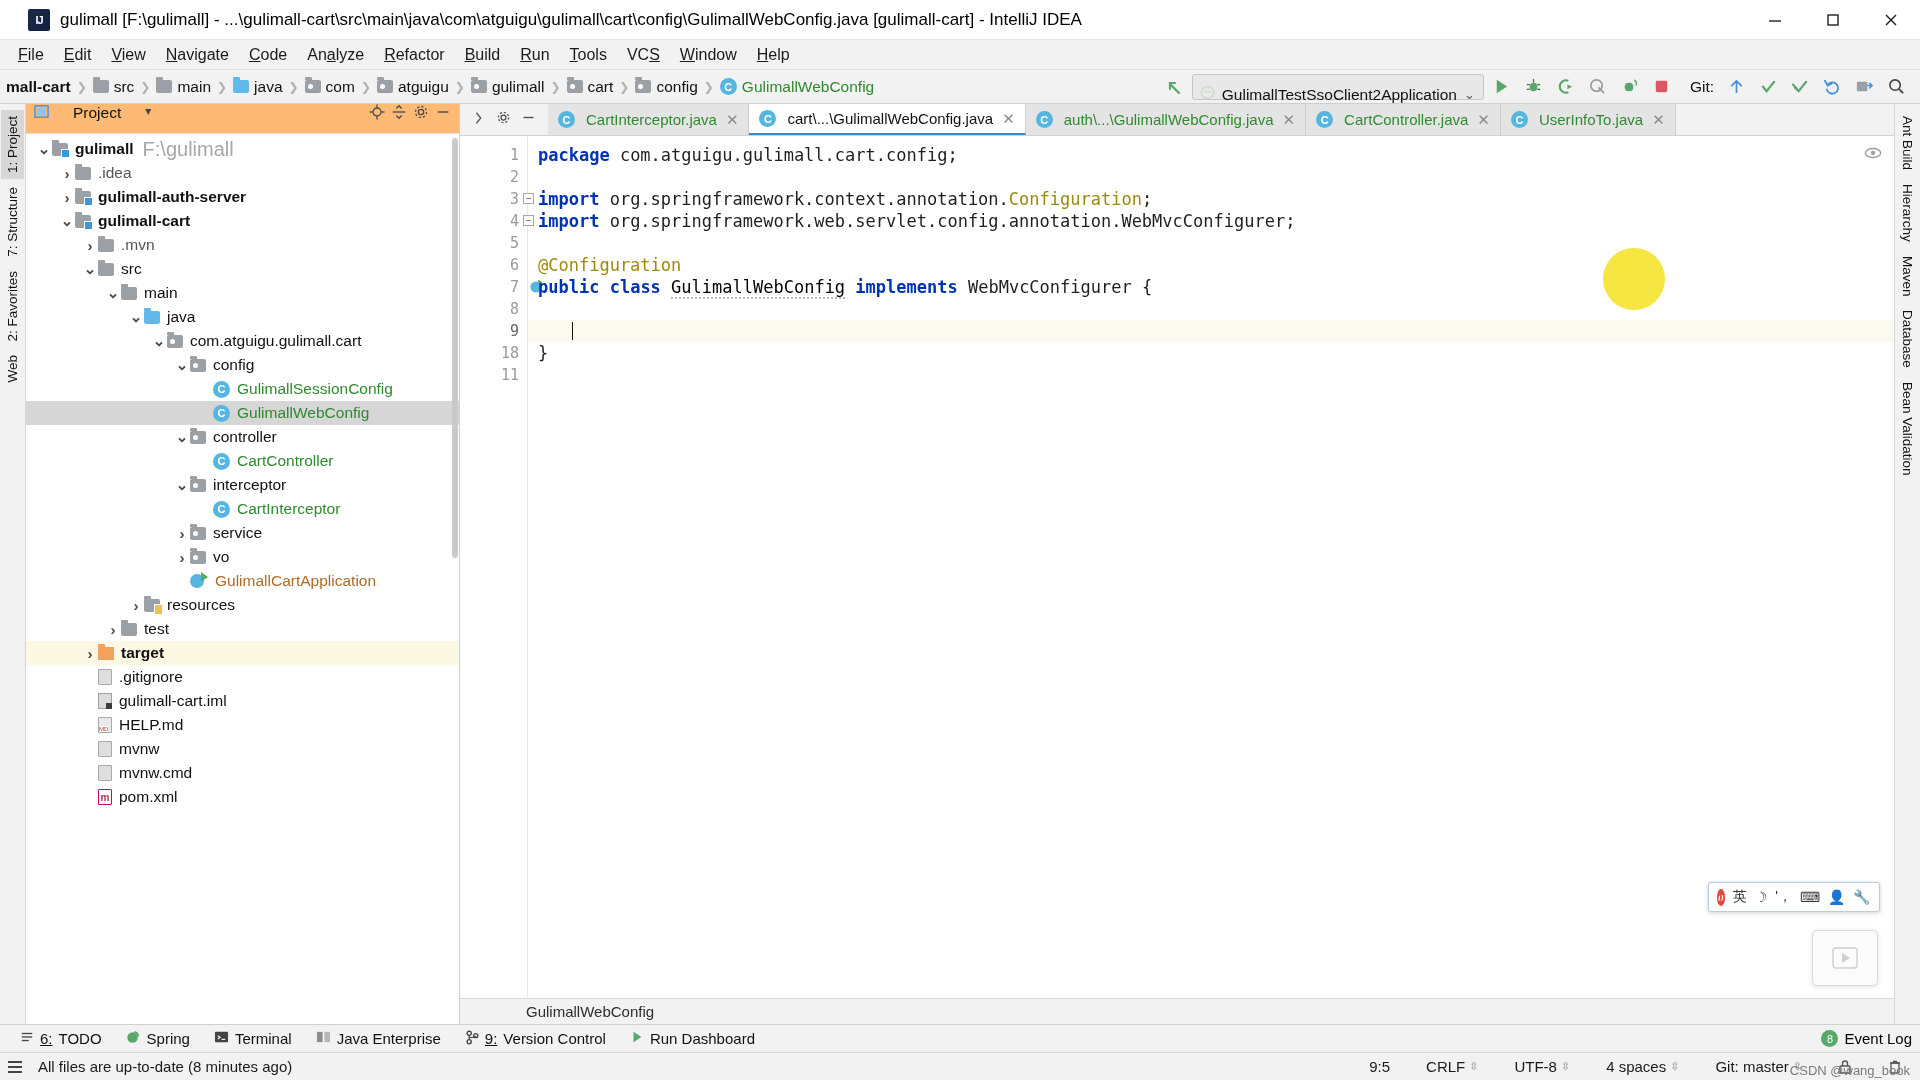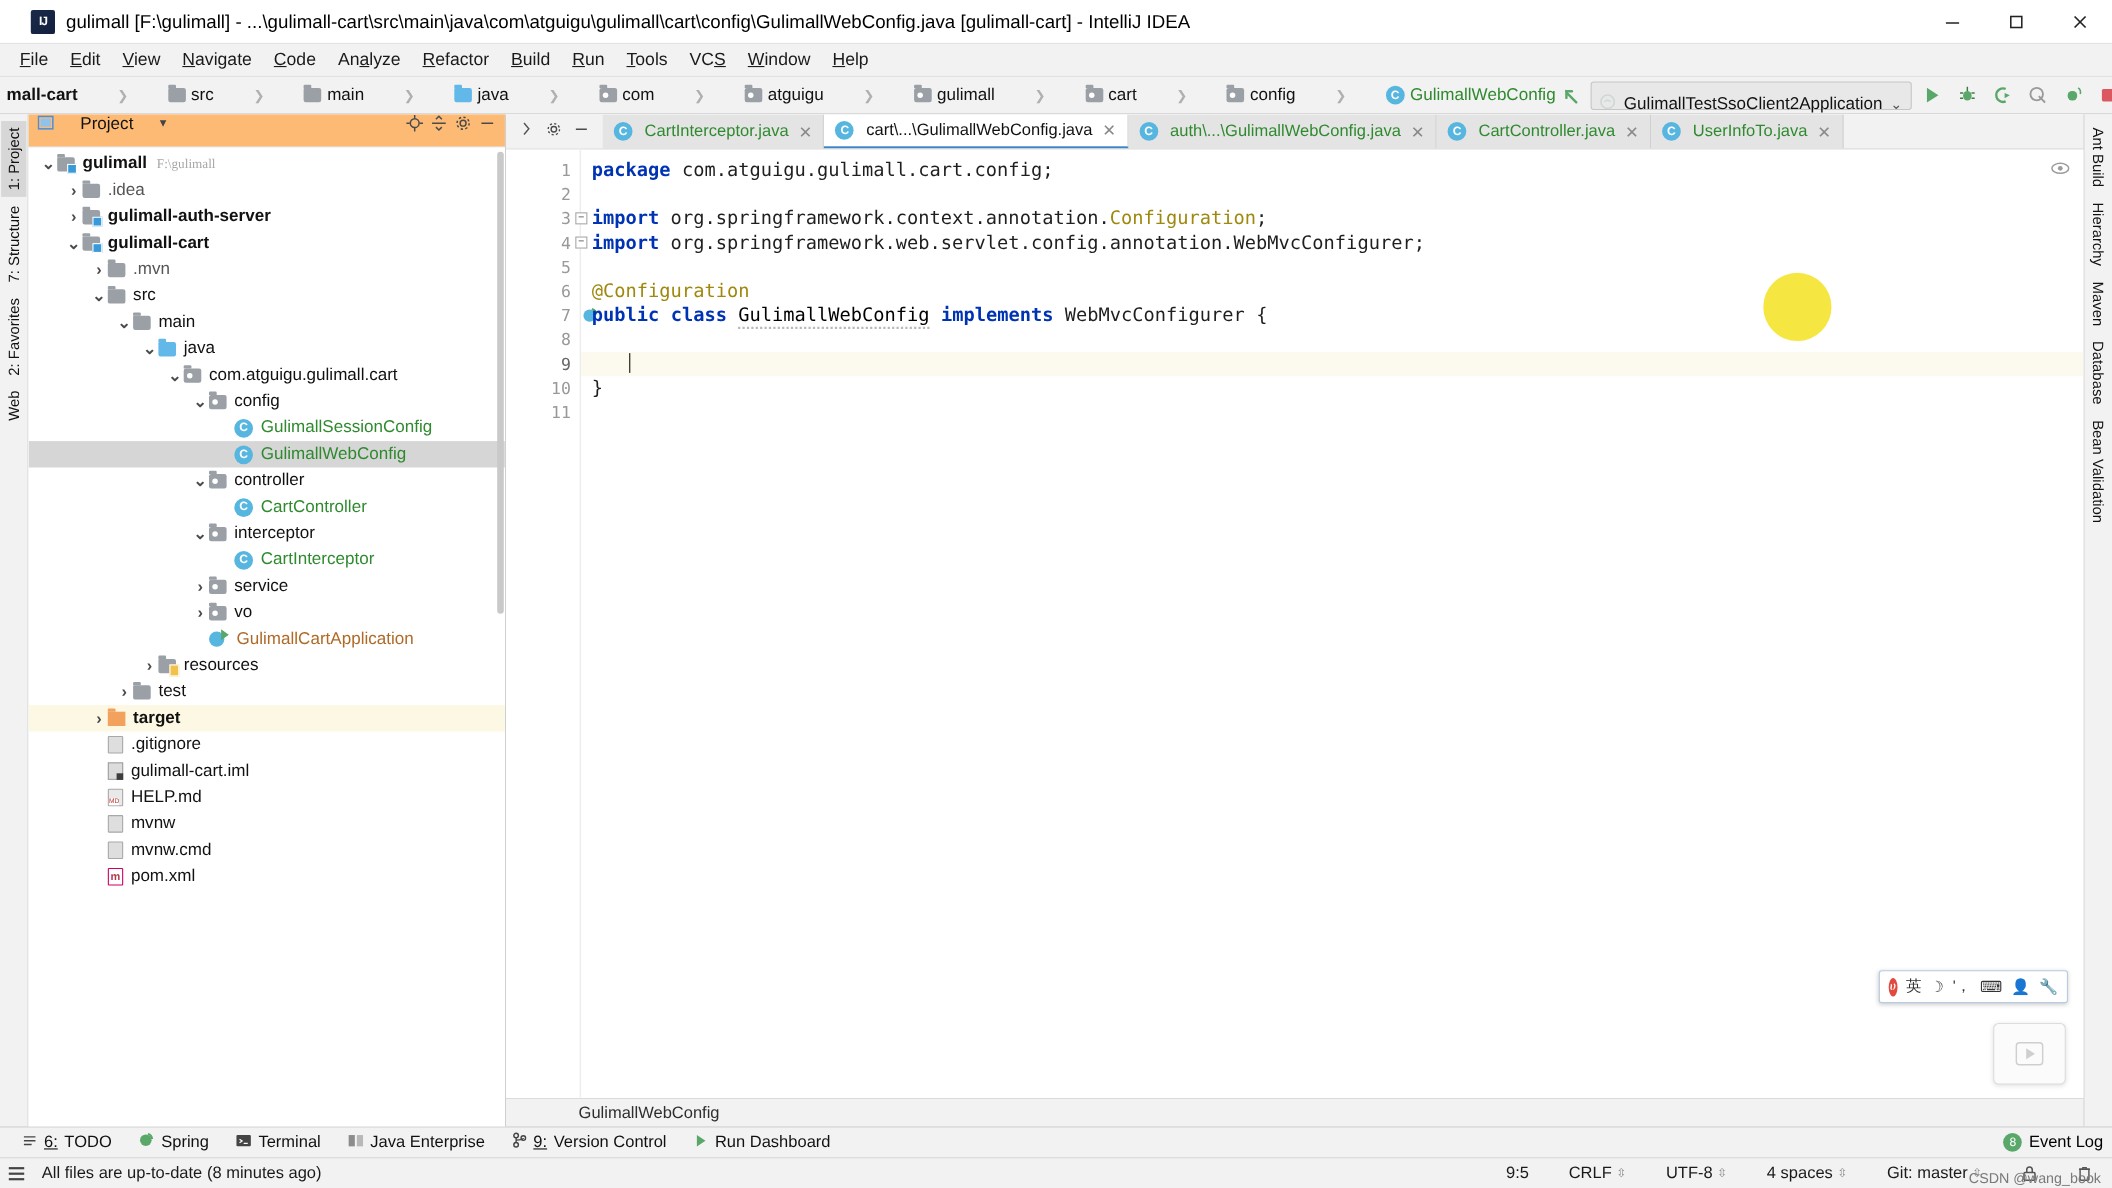--- a/index.html
+++ b/index.html
@@ -101,21 +101,21 @@
   .tree { flex:1 1 auto; overflow:hidden; position:relative; background:#fff; padding-top:3px; }
   .trow {
     display:flex; align-items:center; height:24px; font-size:15.5px; color:#111;
     white-space:nowrap; padding-right:6px;
   }
   .trow.sel { background:#d6d6d6; }
   .trow.hl { background:#fdf8e3; }
   .arrow { width:16px; height:16px; flex:none; display:flex; align-items:center; justify-content:center; color:#4a4a4a; }
   .arrow.none { visibility:hidden; }
   .tlabel { margin-left:2px; }
-  .tpath { color:#a7a7a7; margin-left:9px; font-size:12px;font-family:Liberation Serif, serif; }
+  .tpath { color:#a7a7a7; margin-left:9px; font-size:20px; }
   .b { font-weight:bold; }
   .green { color:#2f8a2f; }
   .orange { color:#b06a28; }
   .fi.orange-f { background:#f2a25c; }
   .fi.orange-f::before { content:""; position:absolute; top:-3px; left:0; width:7px; height:3px; background:#f2a25c; border-radius:1px 1px 0 0; }
   .fi.mod::after {
     content:""; position:absolute; right:-2px; bottom:-2px; width:7px; height:7px;
     background:#3a9ad9; border:1px solid #fff;
   }
   .fi.res::after {
@@ -268,21 +268,21 @@
       <div class="menu-item"><span class="mn">R</span>efactor</div>
       <div class="menu-item"><span class="mn">B</span>uild</div>
       <div class="menu-item"><span class="mn">R</span>un</div>
       <div class="menu-item"><span class="mn">T</span>ools</div>
       <div class="menu-item">VC<span class="mn">S</span></div>
       <div class="menu-item"><span class="mn">W</span>indow</div>
       <div class="menu-item"><span class="mn">H</span>elp</div>
     </div>
 
   <div class="navbar">
-    <div id="crumbs" style="display:flex;align-items:center;gap:30px;">
+    <div id="crumbs" style="display:flex;align-items:center;">
         <span class="crumb bold">
           <span class="">mall-cart</span>
         </span>
         <span class="sep" style="color: rgb(176, 176, 176); margin: 0px 6px; font-size: 12px;">❯</span>
         <span class="crumb">
           <span class="fi grey"></span>
           <span class="">src</span>
         </span>
         <span class="sep" style="color: rgb(176, 176, 176); margin: 0px 6px; font-size: 12px;">❯</span>
         <span class="crumb">
@@ -697,21 +697,21 @@
             <div class="gline">3<span class="fold">−</span></div>
             <div class="gline">4<span class="fold">−</span></div>
             <div class="gline">5</div>
             <div class="gline">6</div>
             <div class="gline">7<span class="springbean"><svg width="16" height="16" viewBox="0 0 16 16">
                   <circle cx="7" cy="8" r="5.6" fill="#56b6e0"></circle>
                   <path d="M9 2 q4 1 4 5" stroke="#59a869" stroke-width="2" fill="none"></path>
                 </svg></span></div>
             <div class="gline">8</div>
             <div class="gline cur">9</div>
-            <div class="gline">10</div>
+            <div class="gline">18</div>
             <div class="gline">11</div>
           </div>
         <div class="code" id="codebody">
             <div class="cl"><span class="kw">package</span><span class="plain"> com.atguigu.gulimall.cart.config;</span></div>
             <div class="cl">&nbsp;</div>
             <div class="cl"><span class="kw">import</span><span class="plain"> org.springframework.context.annotation.</span><span class="cfg">Configuration</span><span class="plain">;</span></div>
             <div class="cl"><span class="kw">import</span><span class="plain"> org.springframework.web.servlet.config.annotation.WebMvcConfigurer;</span></div>
             <div class="cl">&nbsp;</div>
             <div class="cl"><span class="ann">@Configuration</span></div>
             <div class="cl"><span class="kw">public</span><span class="plain"> </span><span class="kw">class</span><span class="plain"> </span><span class="squiggle">GulimallWebConfig</span><span class="plain"> </span><span class="kw">implements</span><span class="plain"> WebMvcConfigurer {</span></div>

